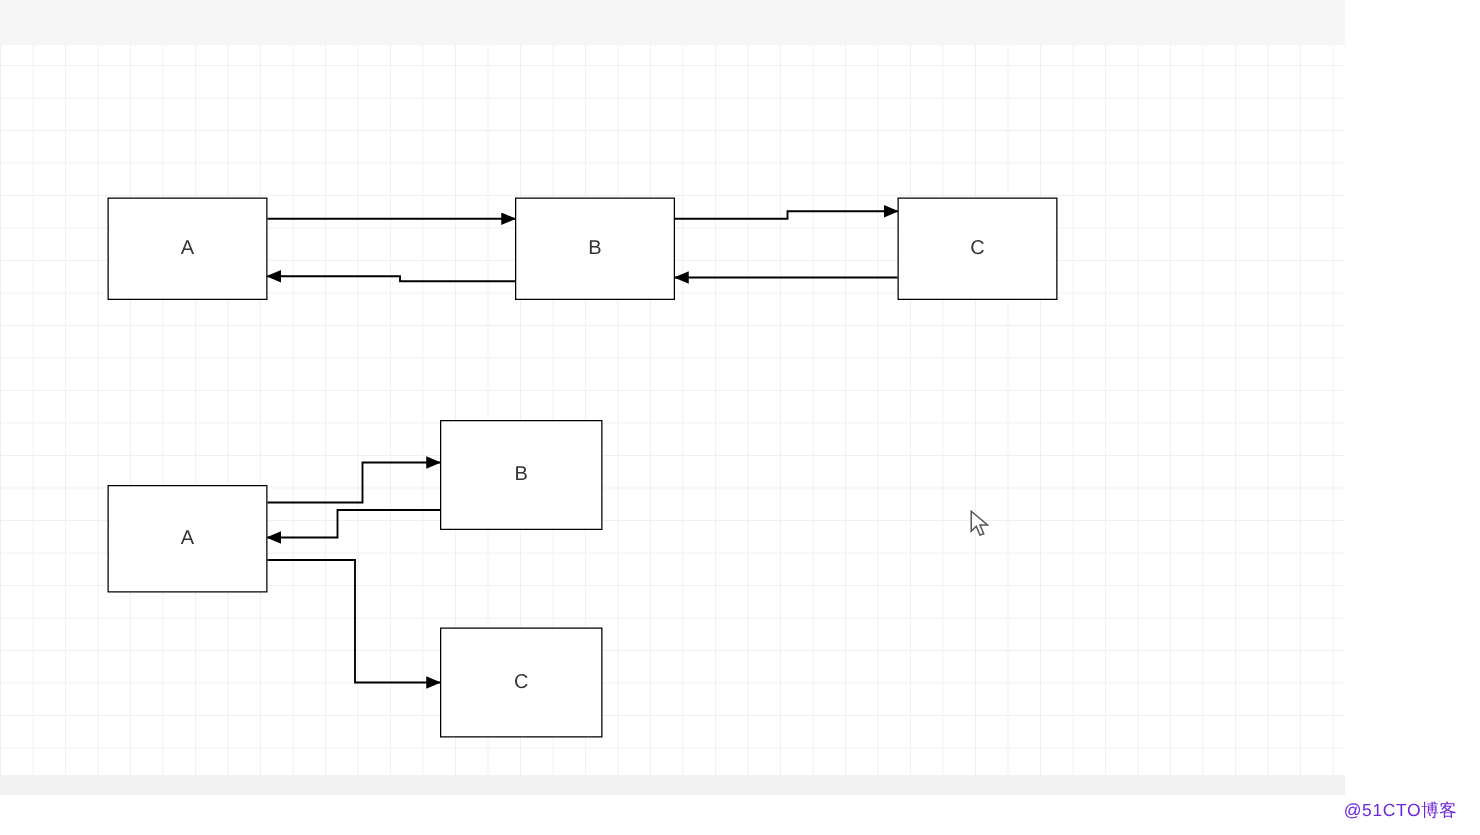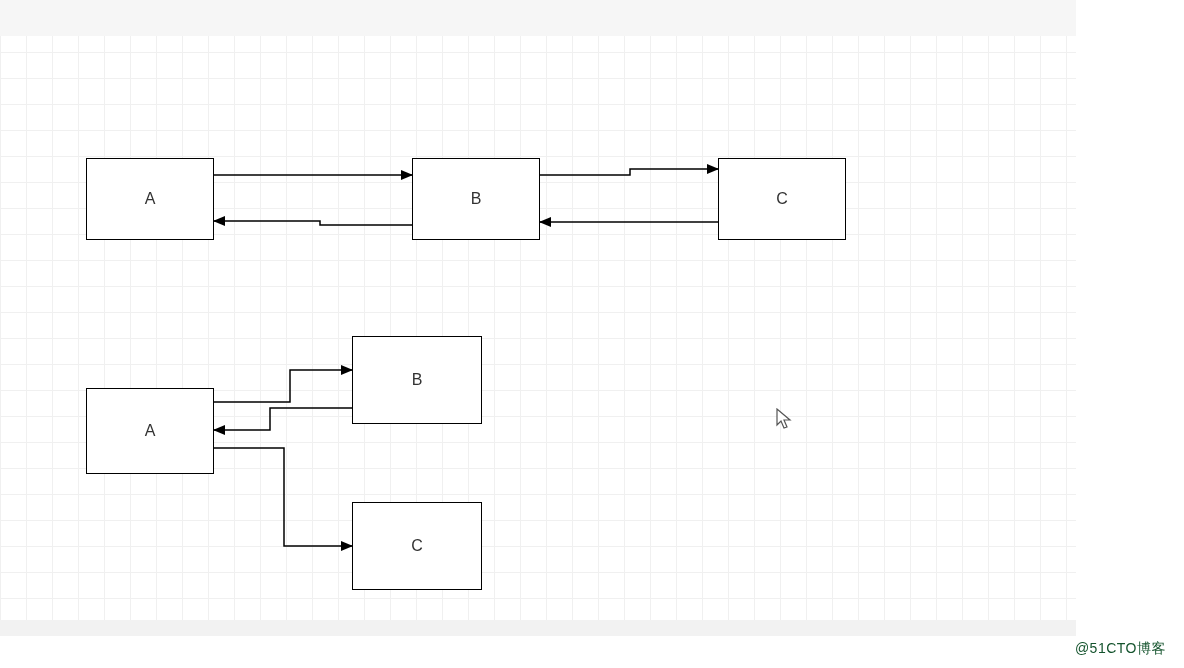--- a/index.html
+++ b/index.html
@@ -67,21 +67,21 @@
       left: 0;
       width: 1076px;
       height: 630px;
       pointer-events: none;
     }
     .watermark {
       position: absolute;
       right: 18px;
       bottom: 10px;
       font-size: 14px;
-      color: #14532d;
+      color: #6d28d9;
       letter-spacing: 0.5px;
     }
     .cursor {
       position: absolute;
       width: 18px;
       height: 22px;
       pointer-events: none;
     }
   </style>
 </head>

